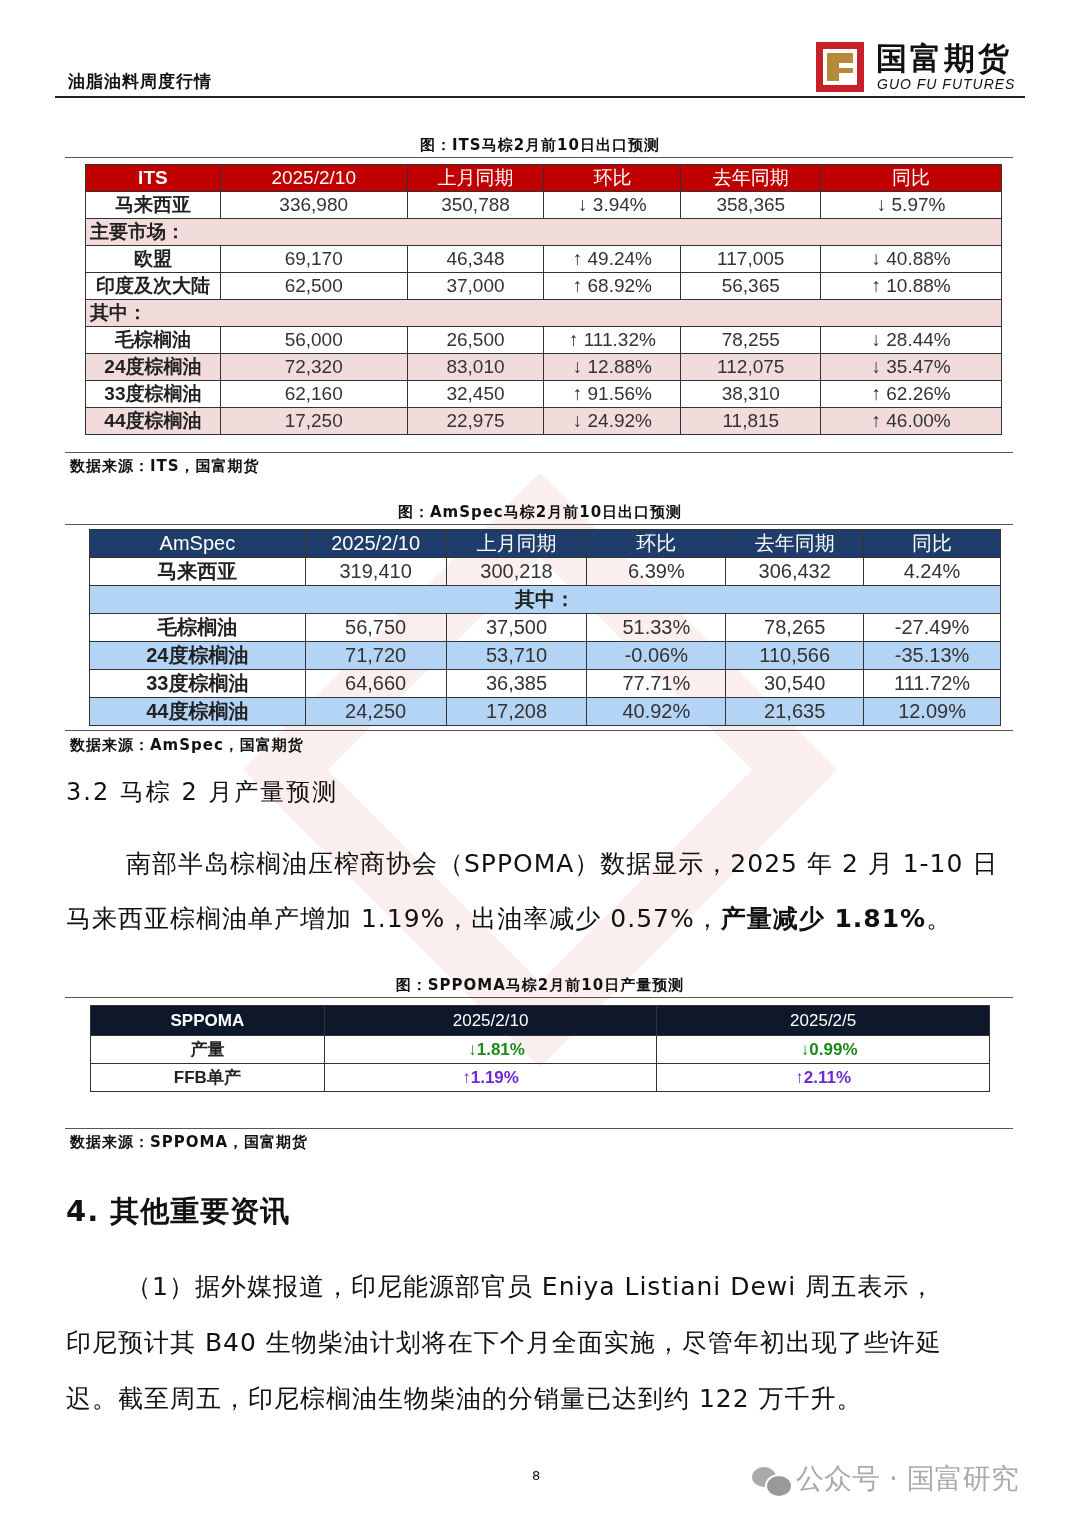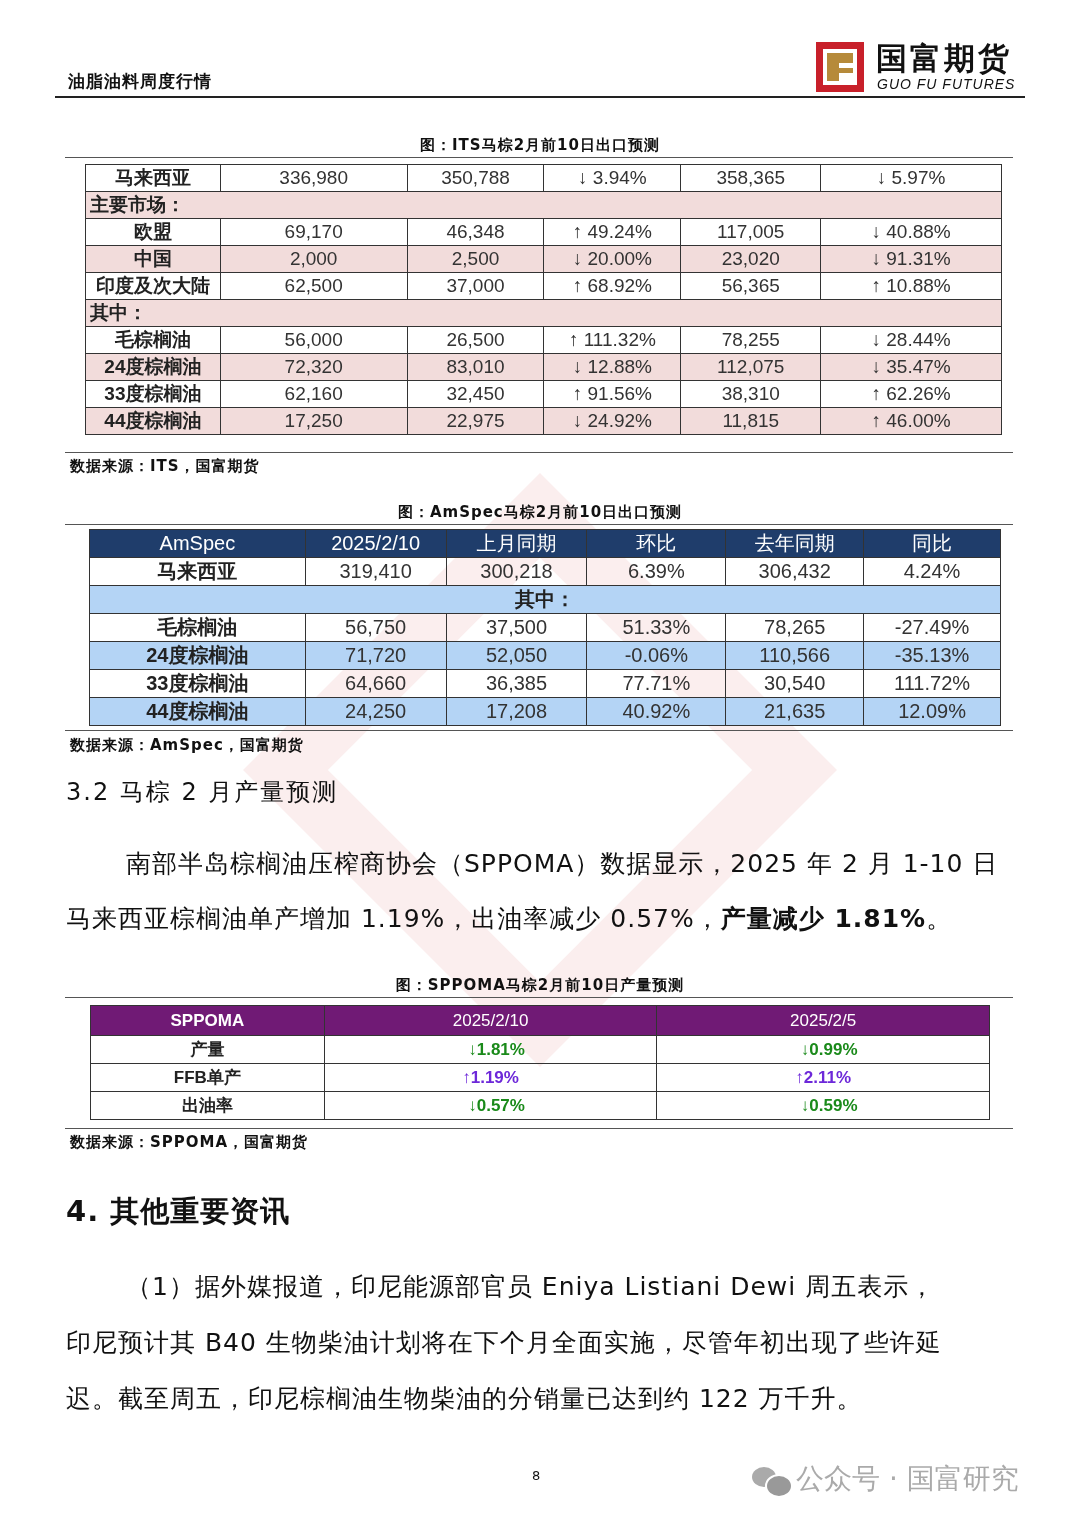--- a/index.html
+++ b/index.html
@@ -35,21 +35,21 @@
   .dn { color:#1e9e3a; }
 
   .ams th { background:#1f3d6b; color:#fff; font-size:20px; font-weight:normal; height:26px; }
   .ams td { font-size:20px; height:26px; color:#333; }
   .ams td.lbl { font-weight:bold; color:#222; }
   .ams tr.alt td { background:#b4d4f5; }
   .ams tr.section td { background:#b4d4f5; font-weight:bold; color:#222; }
   .red { color:#ff2a2a; }
   .grn { color:#2aa84a; }
 
-  .spp th { background:#701a75; color:#fff; font-size:17px; font-weight:bold; height:29px; }
+  .spp th { background:#0f172a; color:#fff; font-size:17px; font-weight:bold; height:29px; }
   .spp td { font-size:17px; height:27px; font-weight:bold; color:#222; }
   .spp td.g { color:#1a8a1a;padding-left:12px; }
   .spp td.r { color:#6d28d9; }
 
   .h32 { left:66px; top:776px; font-size:24px; letter-spacing:2px; }
   .para { left:66px; font-size:25px; letter-spacing:1px; line-height:56px; width:960px; }
   .h4 { left:66px; top:1192px; font-size:29px; font-weight:bold; letter-spacing:1px; }
   .pagenum { left:532px; top:1468px; font-size:13px; }
   .wx { left:752px; top:1460px; font-size:28px; color:#aaa; }
   .wx-icon { display:inline-block; vertical-align:middle; width:38px; height:30px; position:relative; margin-right:6px; }
@@ -85,46 +85,46 @@
 <table class="its" style="left:85px; top:164px; width:917px;">
   <colgroup>
       <col style="width:135px">
       <col style="width:187px">
       <col style="width:137px">
       <col style="width:137px">
       <col style="width:140px">
       <col style="width:181px">
     </colgroup>
   <tbody>
+      <tr>
+    <th style="font-weight:bold">ITS</th>
+    <th>2025/2/10</th>
+    <th>上月同期</th>
+    <th>环比</th>
+    <th>去年同期</th>
+    <th>同比</th>
+  </tr>
   <tr>
     <td class="lbl">马来西亚</td>
     <td>336,980</td>
     <td>350,788</td>
     <td class="dn">↓ 3.94%</td>
     <td>358,365</td>
     <td class="dn">↓ 5.97%</td>
   </tr>
   <tr class="section">
     <td colspan="6">主要市场：</td>
   </tr>
   <tr>
     <td class="lbl">欧盟</td>
     <td>69,170</td>
     <td>46,348</td>
     <td class="up">↑ 49.24%</td>
     <td>117,005</td>
     <td class="dn">↓ 40.88%</td>
-  </tr>
-  <tr class="alt">
-    <td class="lbl">中国</td>
-    <td>2,000</td>
-    <td>2,500</td>
-    <td class="dn">↓ 20.00%</td>
-    <td>23,020</td>
-    <td class="dn">↓ 91.31%</td>
   </tr>
   <tr>
     <td class="lbl">印度及次大陆</td>
     <td>62,500</td>
     <td>37,000</td>
     <td class="up">↑ 68.92%</td>
     <td>56,365</td>
     <td class="up">↑ 10.88%</td>
   </tr>
   <tr class="section">
@@ -202,21 +202,21 @@
     <td class="lbl">毛棕榈油</td>
     <td>56,750</td>
     <td>37,500</td>
     <td class="red">51.33%</td>
     <td>78,265</td>
     <td class="grn">-27.49%</td>
   </tr>
   <tr class="alt">
     <td class="lbl">24度棕榈油</td>
     <td>71,720</td>
-    <td>52,050</td>
+    <td>53,710</td>
     <td class="grn">-0.06%</td>
     <td>110,566</td>
     <td class="grn">-35.13%</td>
   </tr>
   <tr>
     <td class="lbl">33度棕榈油</td>
     <td>64,660</td>
     <td>36,385</td>
     <td class="red">77.71%</td>
     <td>30,540</td>
@@ -256,25 +256,20 @@
   <tr>
     <td>产量</td>
     <td class="g">↓1.81%</td>
     <td class="g">↓0.99%</td>
   </tr>
   <tr>
     <td>FFB单产</td>
     <td class="r">↑1.19%</td>
     <td class="r">↑2.11%</td>
   </tr>
-  <tr>
-    <td>出油率</td>
-    <td class="g">↓0.57%</td>
-    <td class="g">↓0.59%</td>
-  </tr>
 </tbody>
   </table>
 <div class="abs cap-rule" style="top:1128px"></div>
 <div class="abs source" style="top:1133px">数据来源：SPPOMA，国富期货</div>
 
 <div class="abs h4">4. 其他重要资讯</div>
 <div class="abs para" style="top:1259px; text-indent:60px;">（1）据外媒报道，印尼能源部官员 Eniya  Listiani  Dewi 周五表示，</div>
 <div class="abs para" style="top:1315px;">印尼预计其 B40 生物柴油计划将在下个月全面实施，尽管年初出现了些许延</div>
 <div class="abs para" style="top:1371px;">迟。截至周五，印尼棕榈油生物柴油的分销量已达到约 122 万千升。</div>
 

